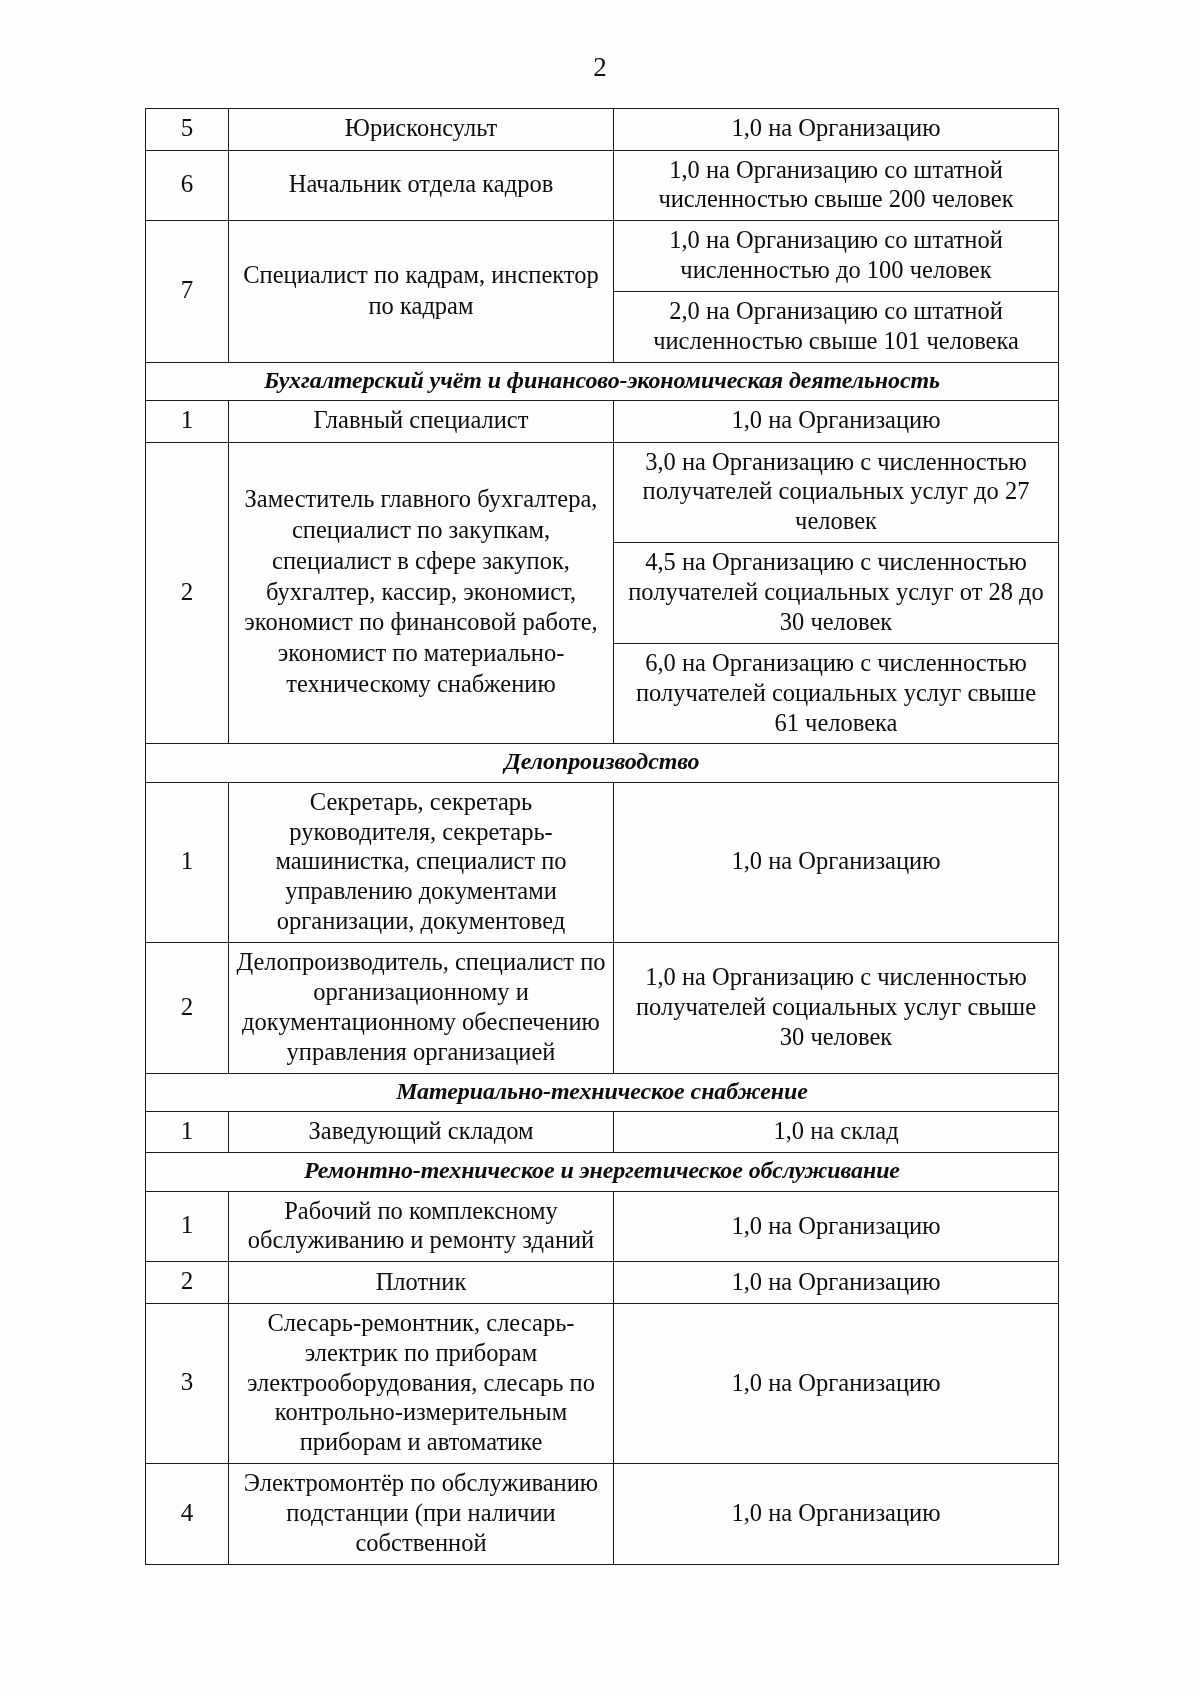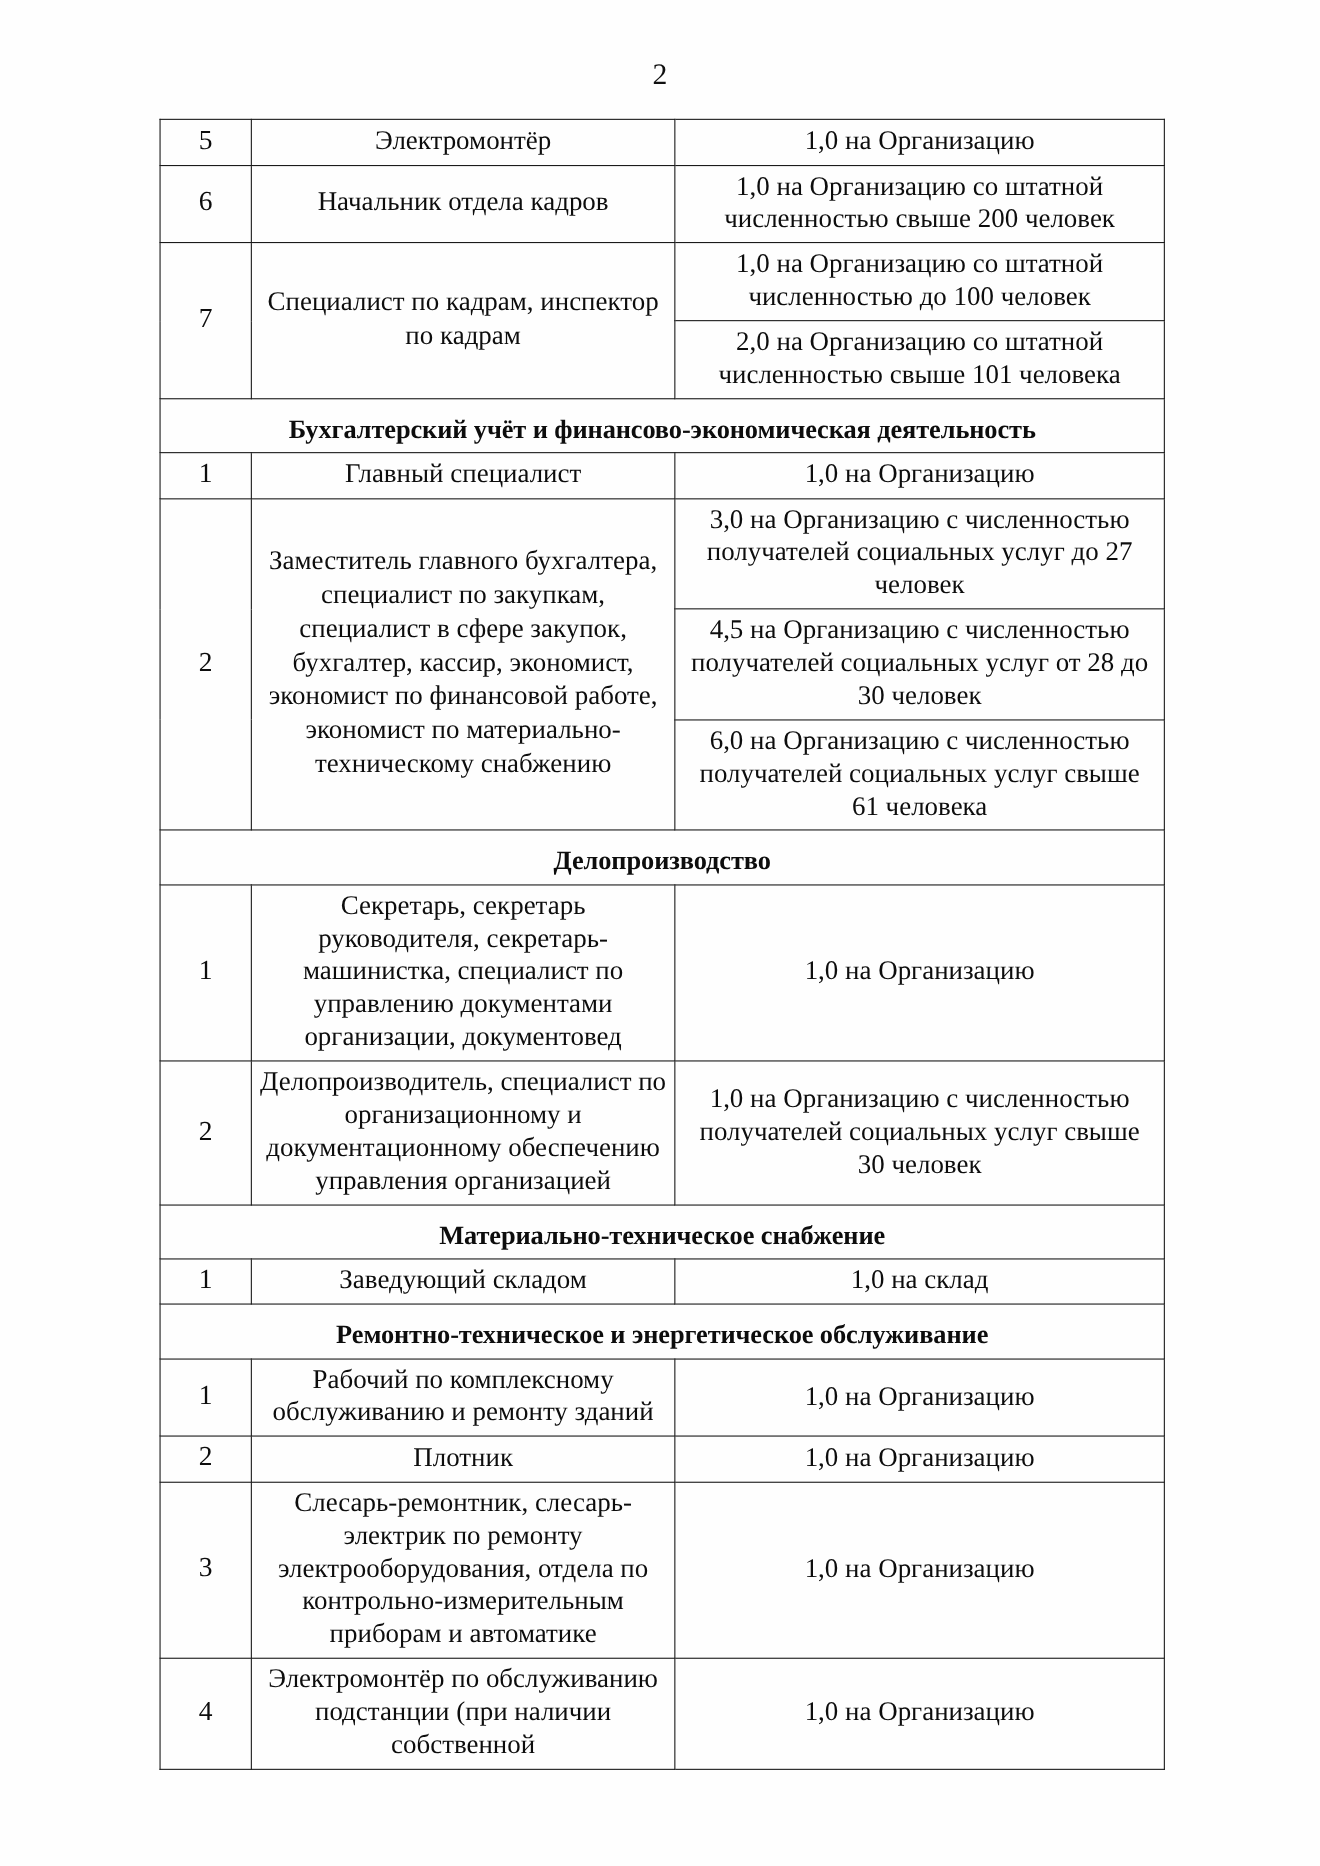--- a/index.html
+++ b/index.html
@@ -65,22 +65,23 @@
     padding-right: 10px;
   }
   td.norm {
     padding-left: 9px;
     padding-right: 9px;
   }
   tr.section-row td {
     font-weight: bold;
     font-size: 24px;
     letter-spacing: -0.1px;
-    padding-top: 14px;
+    padding-top: 3px;
     padding-bottom: 5px;
+    font-style: italic;
   }
   .tall {
     line-height: 1.26;
   }
   
   .page {
     filter: none;
   }
 </style>
 </head>
@@ -93,21 +94,21 @@
   <div class="table-wrap">
     <table class="norms">
       <colgroup>
         <col class="c-num">
         <col class="c-pos">
         <col class="c-norm">
       </colgroup>
       <tbody id="table-body">
           <tr>
             <td class="num" rowspan="1">5</td>
-            <td class="pos" rowspan="1">Электромонтёр</td>
+            <td class="pos" rowspan="1">Юрисконсульт</td>
             <td class="norm">1,0 на Организацию</td>
           </tr>
           <tr>
             <td class="num" rowspan="1">6</td>
             <td class="pos" rowspan="1">Начальник отдела кадров</td>
             <td class="norm">1,0 на Организацию со штатной численностью свыше 200 человек</td>
           </tr>
           <tr>
             <td class="num" rowspan="2">7</td>
             <td class="pos tall" rowspan="2">Специалист по кадрам, инспектор по кадрам</td>
@@ -164,21 +165,21 @@
             <td class="pos" rowspan="1">Рабочий по комплексному обслуживанию и ремонту зданий</td>
             <td class="norm">1,0 на Организацию</td>
           </tr>
           <tr>
             <td class="num" rowspan="1">2</td>
             <td class="pos" rowspan="1">Плотник</td>
             <td class="norm">1,0 на Организацию</td>
           </tr>
           <tr>
             <td class="num" rowspan="1">3</td>
-            <td class="pos" rowspan="1">Слесарь-ремонтник, слесарь-электрик по ремонту электрооборудования, отдела по контрольно-измерительным приборам и автоматике</td>
+            <td class="pos" rowspan="1">Слесарь-ремонтник, слесарь-электрик по приборам электрооборудования, слесарь по контрольно-измерительным приборам и автоматике</td>
             <td class="norm">1,0 на Организацию</td>
           </tr>
           <tr>
             <td class="num" rowspan="1">4</td>
             <td class="pos" rowspan="1">Электромонтёр по обслуживанию подстанции (при наличии собственной</td>
             <td class="norm">1,0 на Организацию</td>
           </tr>
         </tbody>
     </table>
   </div>

